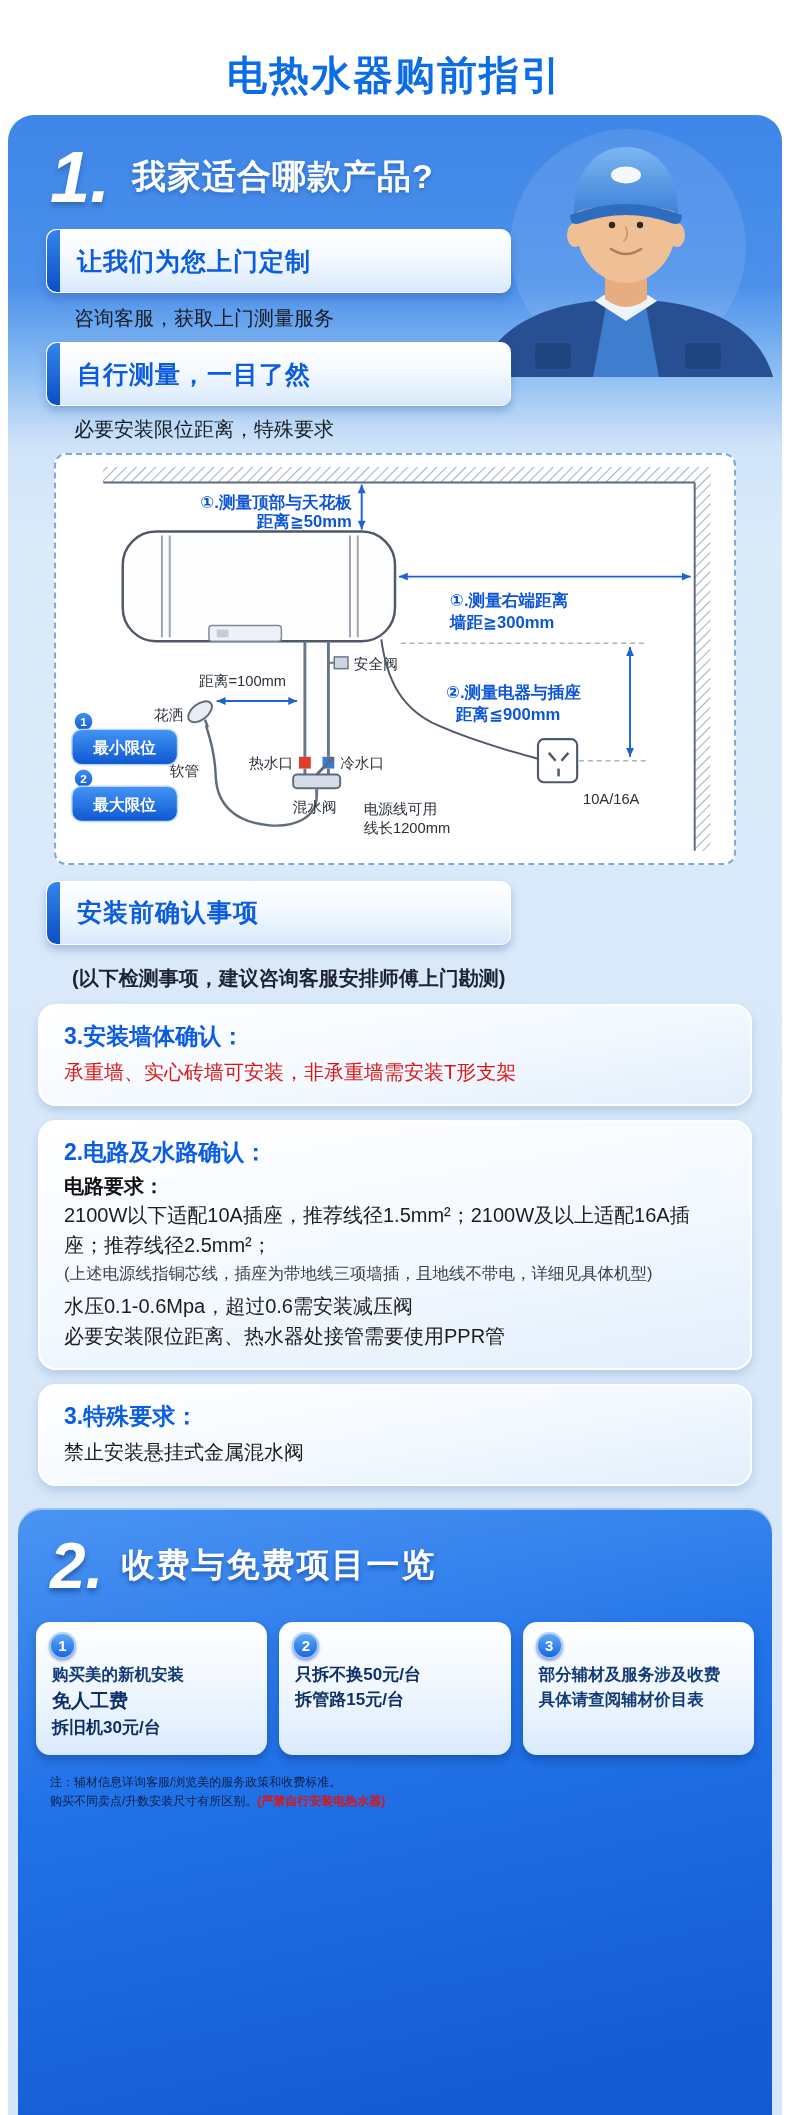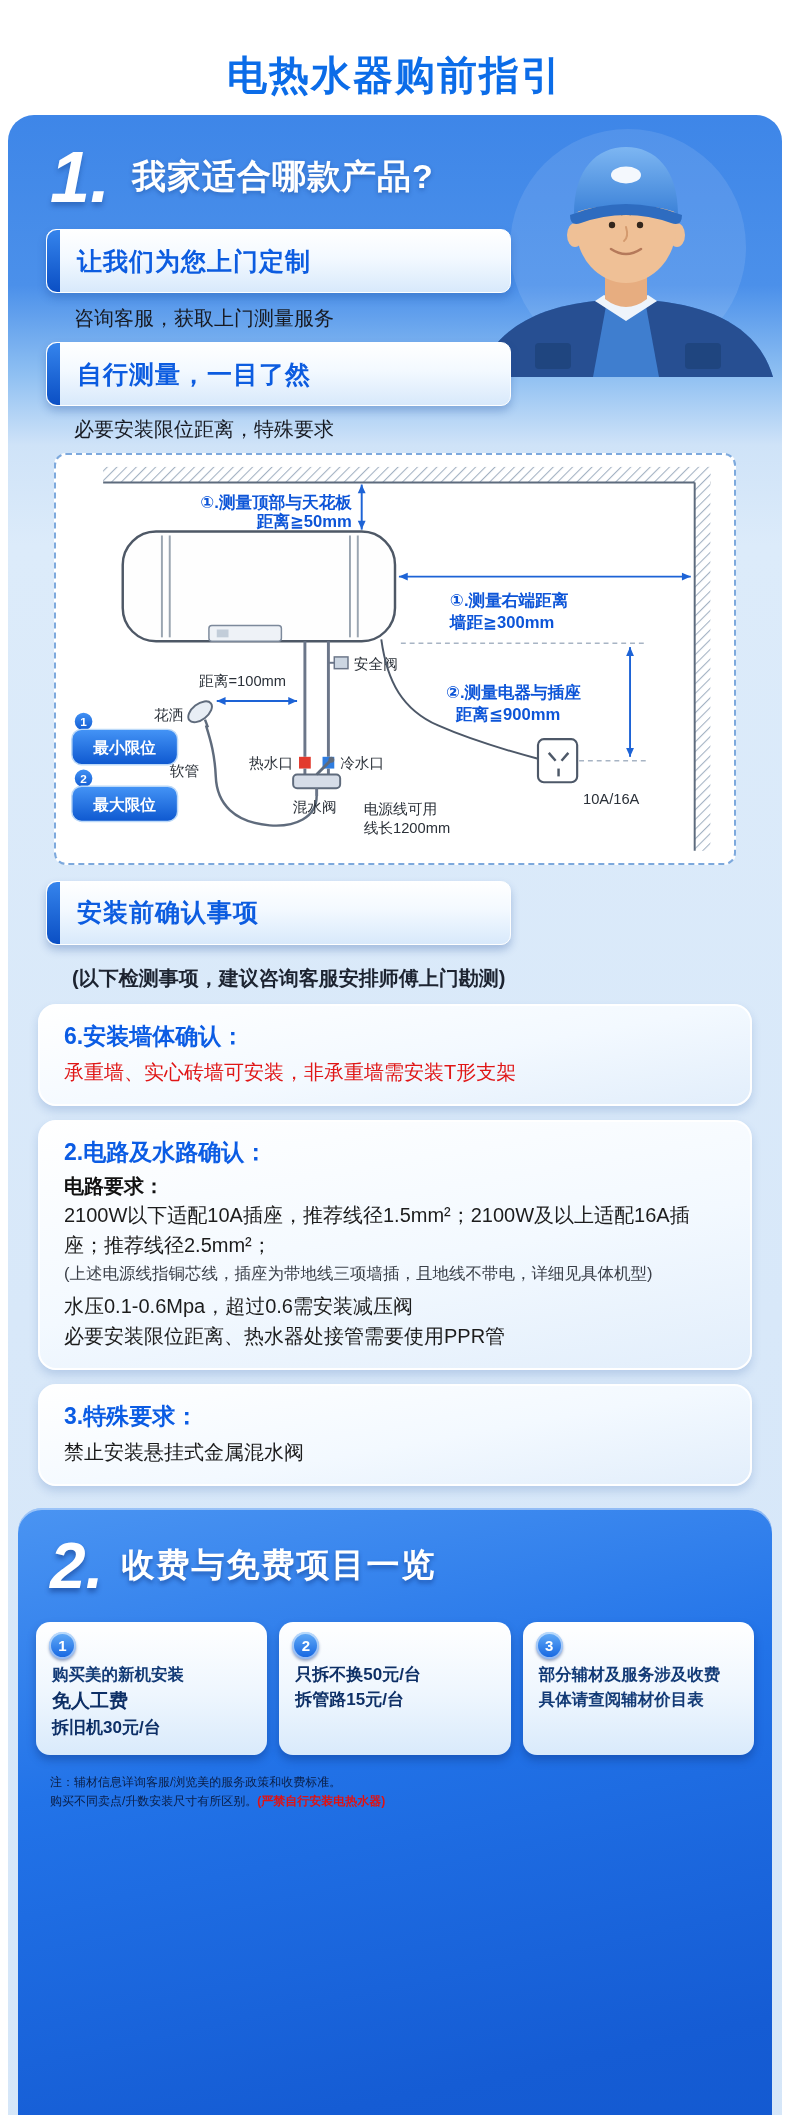--- a/index.html
+++ b/index.html
@@ -269,21 +269,21 @@
         </g>
       </svg>
     </div>
 
     <div class="bar mt16">
       <span>安装前确认事项</span>
     </div>
     <div class="confirm-note">(以下检测事项，建议咨询客服安排师傅上门勘测)</div>
 
     <div class="card">
-      <div class="card-title">6.安装墙体确认：</div>
+      <div class="card-title">3.安装墙体确认：</div>
       <div class="card-text red">承重墙、实心砖墙可安装，非承重墙需安装T形支架</div>
     </div>
 
     <div class="card mt14">
       <div class="card-title">2.电路及水路确认：</div>
       <div class="inline-label">电路要求：</div>
       <div class="card-text">2100W以下适配10A插座，推荐线径1.5mm²；2100W及以上适配16A插座；推荐线径2.5mm²；</div>
       <div class="small-note">(上述电源线指铜芯线，插座为带地线三项墙插，且地线不带电，详细见具体机型)</div>
       <div class="card-text">水压0.1-0.6Mpa，超过0.6需安装减压阀</div>
       <div class="card-text">必要安装限位距离、热水器处接管需要使用PPR管</div>

